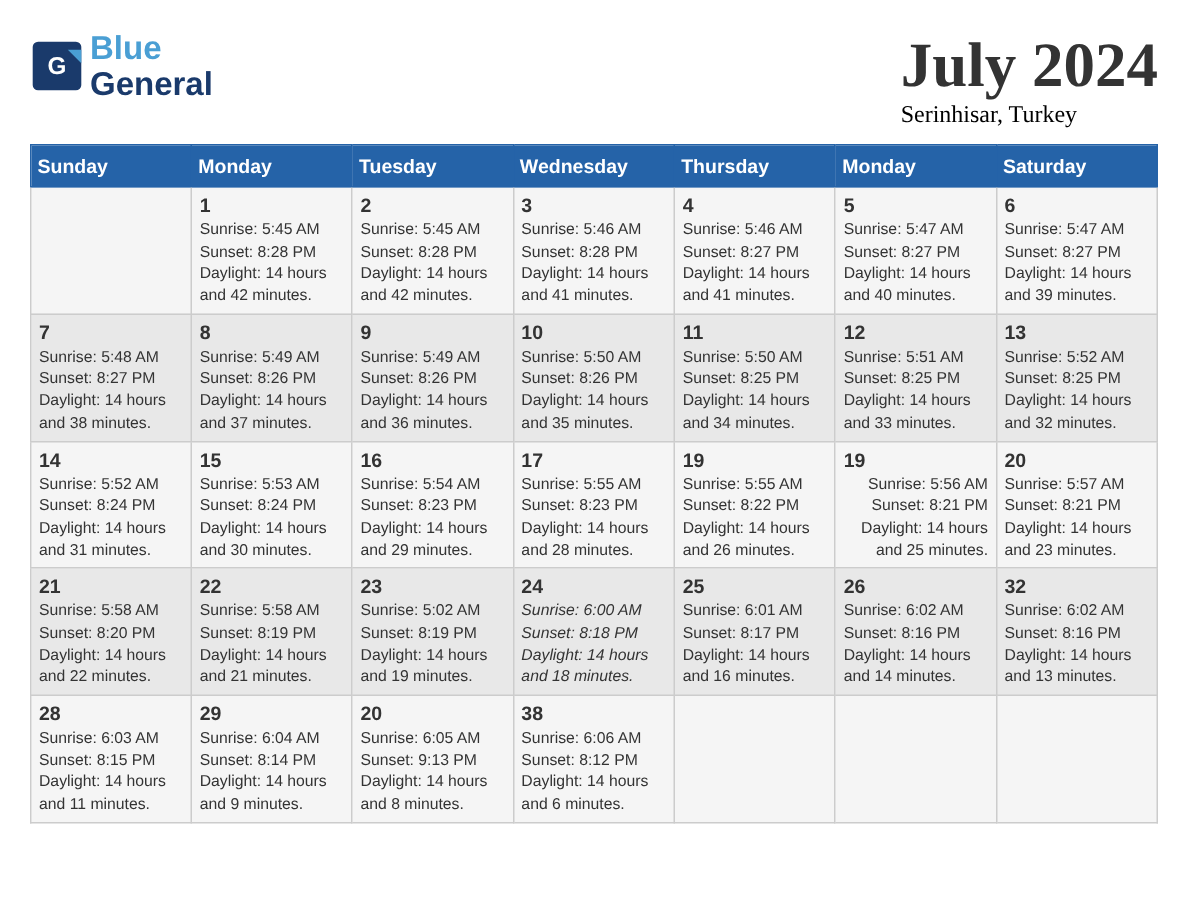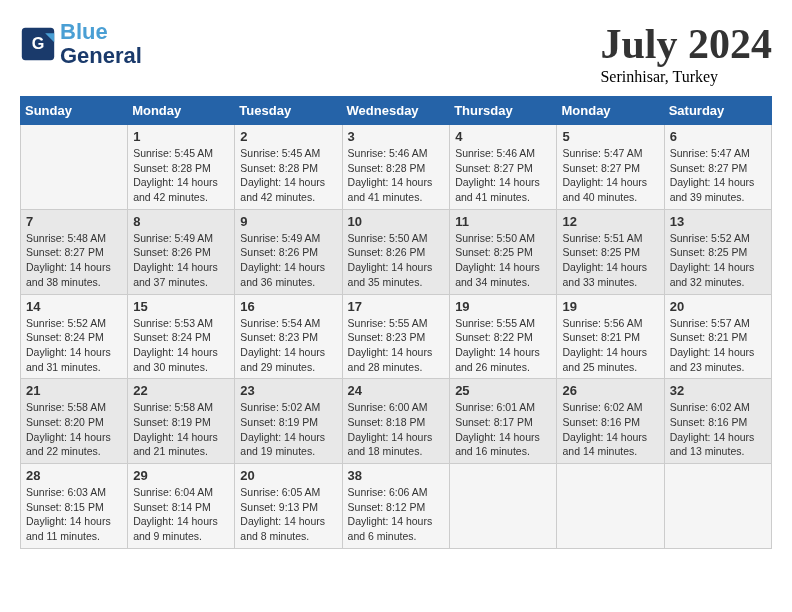--- a/index.html
+++ b/index.html
@@ -227,21 +227,21 @@
 Daylight: 14 hours and 28 minutes.</div>
         </td>
         <td>
           <span class="day-num">19</span>
           <div class="day-info" style="white-space: pre-line;">Sunrise: 5:55 AM
 Sunset: 8:22 PM
 Daylight: 14 hours and 26 minutes.</div>
         </td>
         <td>
           <span class="day-num">19</span>
-          <div class="day-info" style="white-space: pre-line;">Sunrise: 5:56 AM
+          <div class="day-info" style="white-space: pre-line; text-align: right;">Sunrise: 5:56 AM
 Sunset: 8:21 PM
 Daylight: 14 hours and 25 minutes.</div>
         </td>
         <td>
           <span class="day-num">20</span>
           <div class="day-info" style="white-space: pre-line;">Sunrise: 5:57 AM
 Sunset: 8:21 PM
 Daylight: 14 hours and 23 minutes.</div>
         </td>
       </tr>
@@ -259,21 +259,21 @@
 Daylight: 14 hours and 21 minutes.</div>
         </td>
         <td>
           <span class="day-num">23</span>
           <div class="day-info" style="white-space: pre-line;">Sunrise: 5:02 AM
 Sunset: 8:19 PM
 Daylight: 14 hours and 19 minutes.</div>
         </td>
         <td>
           <span class="day-num">24</span>
-          <div class="day-info" style="white-space: pre-line;">Sunrise: 6:00 AM
+          <div class="day-info" style="white-space: pre-line; font-style: italic;">Sunrise: 6:00 AM
 Sunset: 8:18 PM
 Daylight: 14 hours and 18 minutes.</div>
         </td>
         <td>
           <span class="day-num">25</span>
           <div class="day-info" style="white-space: pre-line;">Sunrise: 6:01 AM
 Sunset: 8:17 PM
 Daylight: 14 hours and 16 minutes.</div>
         </td>
         <td>

